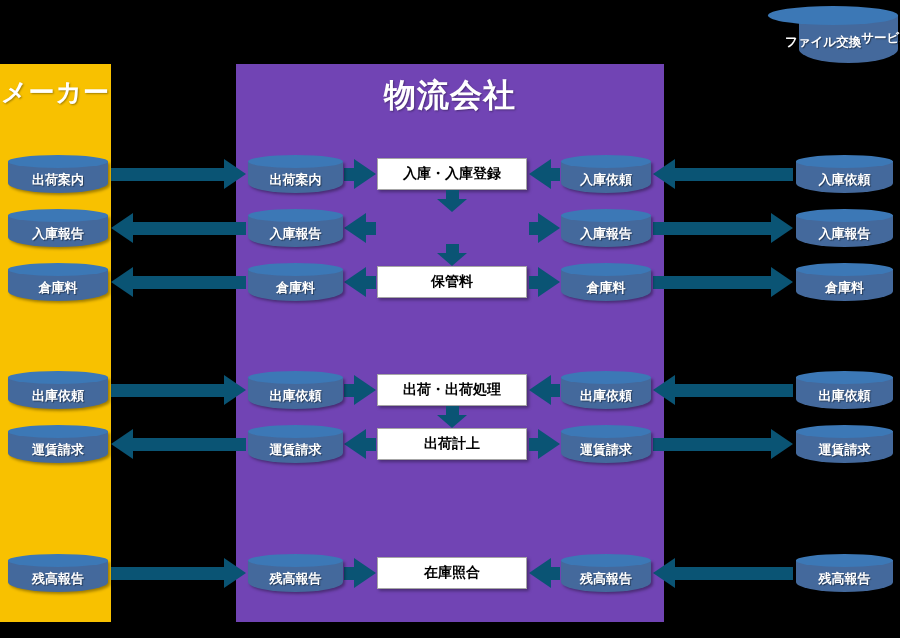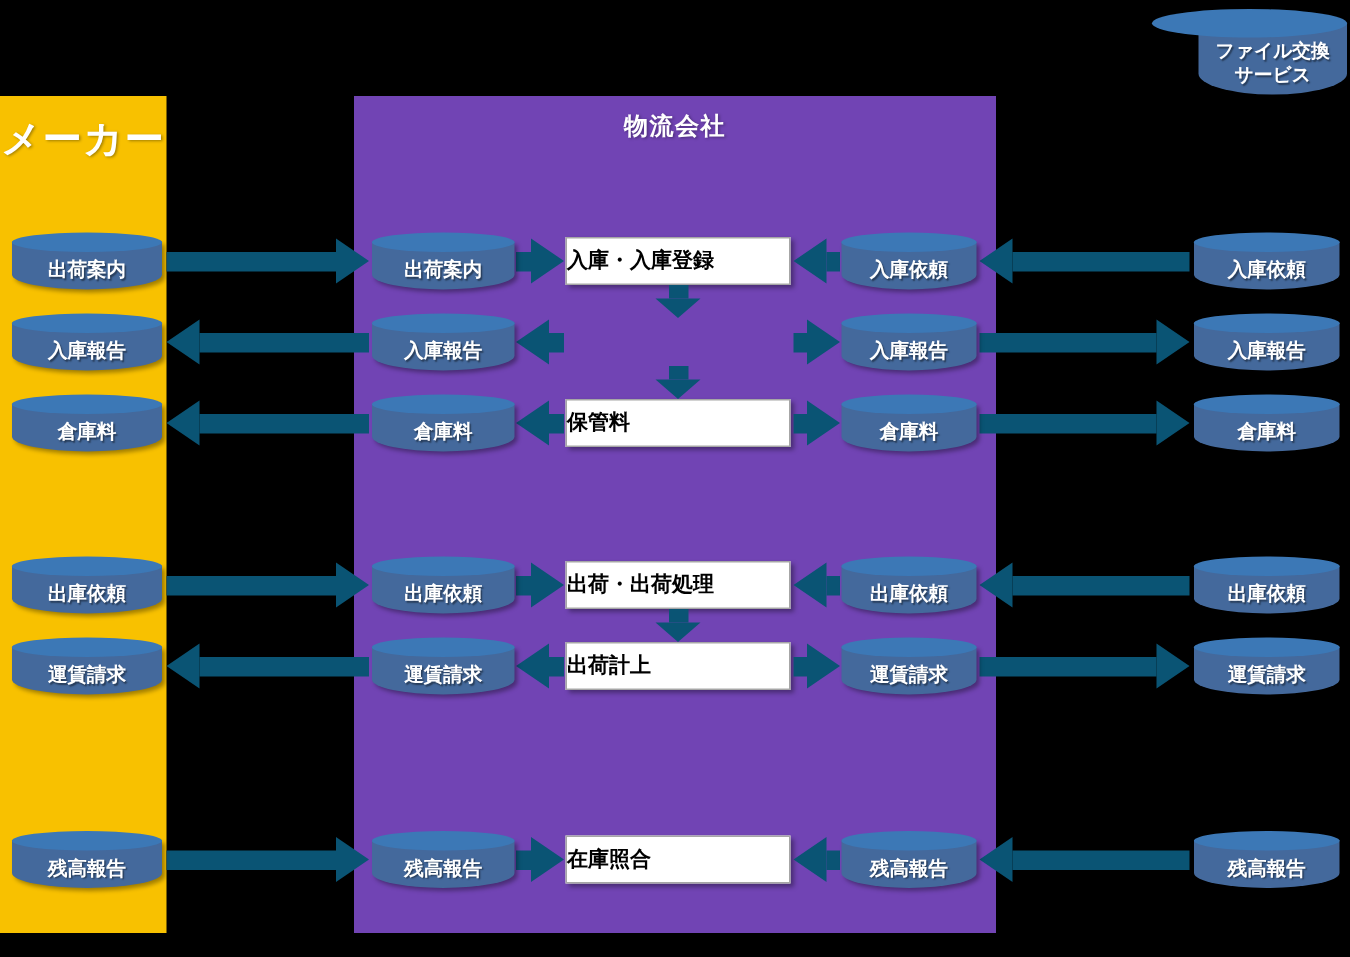--- a/index.html
+++ b/index.html
@@ -11,49 +11,49 @@
   .col{position:absolute;top:64px;height:558px;}
   .col-maker{left:0;width:111px;background:var(--col-yellow);}
   .col-logistics{left:236px;width:428px;background:var(--col-purple);}
   .col-agency{left:790px;width:110px;background:var(--col-blue);}
   .agency-header{position:absolute;top:0;left:0;right:0;height:48px;background:var(--col-blue-dark);}
   .col-title{
     color:#fff;font-weight:bold;text-align:center;letter-spacing:1px;
     text-shadow:1px 1px 2px rgba(0,0,0,.35);
   }
   .title-maker{padding-top:11px;font-size:26px;}
-  .title-logistics{padding-top:10px;font-size:16px;}
+  .title-logistics{padding-top:10px;font-size:32px;}
   .title-agency{padding-top:11px;font-size:23px;}
   
   .cyl{position:absolute;height:38px;}
   .cyl-top{
     position:absolute;top:0;left:0;right:0;height:13px;border-radius:50%;
     background:var(--cyl-top);z-index:2;
   }
   .cyl-body{
     position:absolute;top:6px;left:0;right:0;bottom:0;background:var(--cyl-body);
     border-radius:0 0 50% 50% / 0 0 10px 10px;
     box-shadow:2px 2px 3px rgba(0,0,0,.35);
     display:flex;align-items:center;justify-content:center;z-index:1;
   }
   .cyl-label{
     color:#fff;font-weight:bold;font-size:13px;padding-top:5px;white-space:nowrap;
     text-shadow:1px 1px 1px rgba(0,0,0,.45);
   }
   
   .cyl-service{left:768px;top:6px;width:130px;height:57px;}
   .cyl-service .cyl-top{height:19px;}
-  .cyl-service .cyl-body{top:9px;border-radius:0 0 50% 50% / 0 0 14px 14px;flex-direction:column;margin-left:31px;}
+  .cyl-service .cyl-body{top:9px;border-radius:0 0 50% 50% / 0 0 14px 14px;flex-direction:row;margin-left:31px;}
   .cyl-service .cyl-label{padding-top:7px;font-size:12.5px;line-height:1.25;text-align:center;}
   
   .pbox{
     position:absolute;left:377px;width:150px;height:32px;background:var(--box-bg);
     border:1px solid var(--box-border);box-sizing:border-box;
     box-shadow:2px 2px 3px rgba(0,0,0,.35);
-    display:flex;align-items:center;
+    display:flex;align-items:center;justify-content:center;
   }
   .pbox span{color:#000;font-weight:bold;font-size:14px;white-space:nowrap;}
   
   .harrow{position:absolute;height:30px;display:flex;align-items:center;}
   .harrow .shaft{flex:1;height:13px;background:var(--arrow);}
   .harrow .head{width:0;height:0;border-top:15px solid transparent;border-bottom:15px solid transparent;}
   .harrow[data-dir="right"]{flex-direction:row;}
   .harrow[data-dir="right"] .head{border-left:22px solid var(--arrow);}
   .harrow[data-dir="left"]{flex-direction:row-reverse;}
   .harrow[data-dir="left"] .head{border-right:22px solid var(--arrow);}

